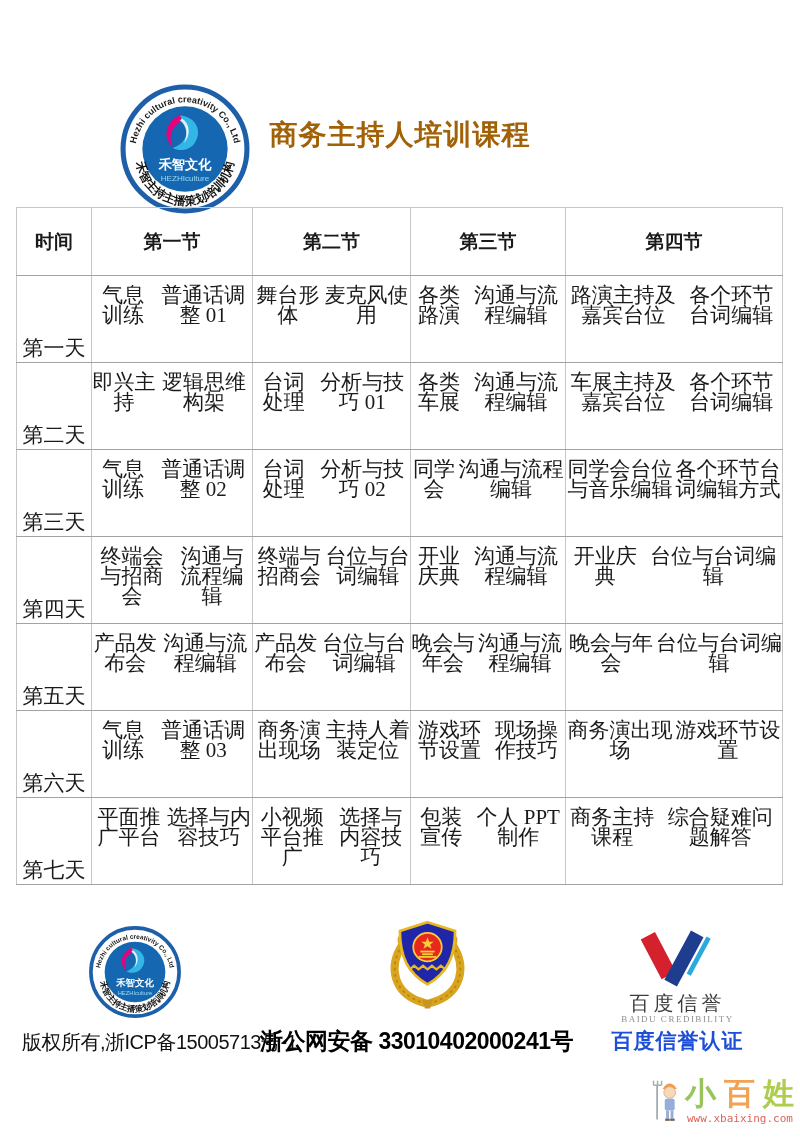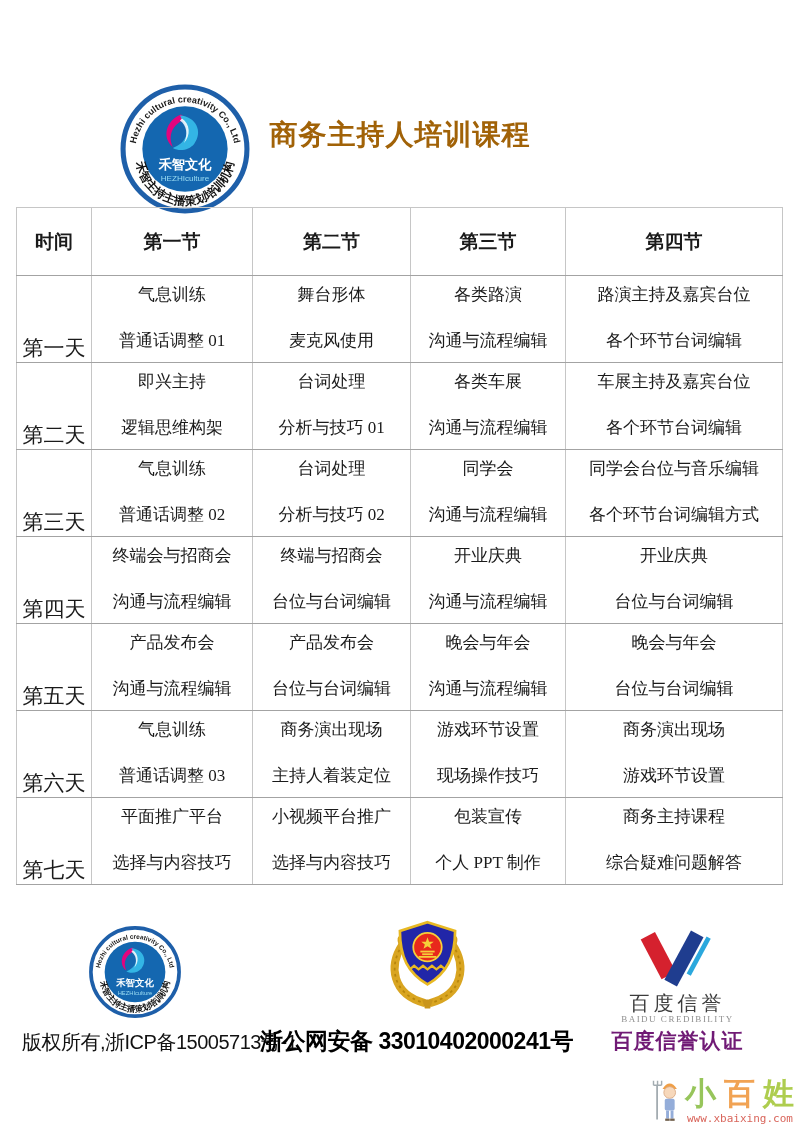--- a/index.html
+++ b/index.html
@@ -31,22 +31,22 @@
   }
   table.course tbody td{border-top-color:#a3a3a3;border-bottom-color:#a3a3a3;}
   table.course tbody tr{height:86px;}
   table.course .col0{width:75px;}
   table.course .col1{width:161px;}
   table.course .col2{width:158px;}
   table.course .col3{width:155px;}
   table.course .col4{width:217px;}
   td.day{vertical-align:bottom;padding-bottom:13px;font-size:21px;}
   .two-line{
-    height:66px;margin:9px 0 11px;display:flex;flex-direction:column;
-    justify-content:space-between;font-size:17px;line-height:20px;
+    height:66px;margin:9px 0 11px;display:flex;flex-direction:row;
+    justify-content:space-between;font-size:21px;line-height:20px;
   }
   
   .copyright{
     position:absolute;left:22px;top:1029px;font-family:"Liberation Sans","DejaVu Sans",sans-serif;
     font-size:20px;letter-spacing:-0.5px;color:#111;
   }
   .police-badge{position:absolute;left:383px;top:917px;width:89px;height:94px;}
   .police-filing{
     position:absolute;left:260px;top:1026px;width:340px;text-align:left;
     font-family:"Liberation Sans","DejaVu Sans",sans-serif;font-weight:bold;
@@ -59,21 +59,21 @@
     color:#3c3c3c;letter-spacing:4px;
   }
   .baidu-en{
     position:absolute;left:600px;top:1014px;width:155px;text-align:center;
     font-family:Liberation Serif, serif;font-size:9px;
     color:#8f8f8f;letter-spacing:1.5px;
   }
   .baidu-cert{
     position:absolute;left:600px;top:1027px;width:155px;text-align:center;
     font-family:"Liberation Sans","DejaVu Sans",sans-serif;font-size:21px;
-    font-weight:bold;color:#701a75;letter-spacing:1px;
+    font-weight:bold;color:#1d4ed8;letter-spacing:1px;
   }
   
   .mascot{position:absolute;left:651px;top:1079px;width:32px;height:45px;opacity:.95;}
   .wm-chars{
     position:absolute;left:685px;top:1078px;display:flex;gap:8px;
     font-family:"Liberation Sans","DejaVu Sans",sans-serif;
     font-size:31px;font-weight:bold;line-height:32px;opacity:.9;
   }
   .wm-c1{color:#8cbf4a;}
   .wm-c2{color:#f09a42;}

